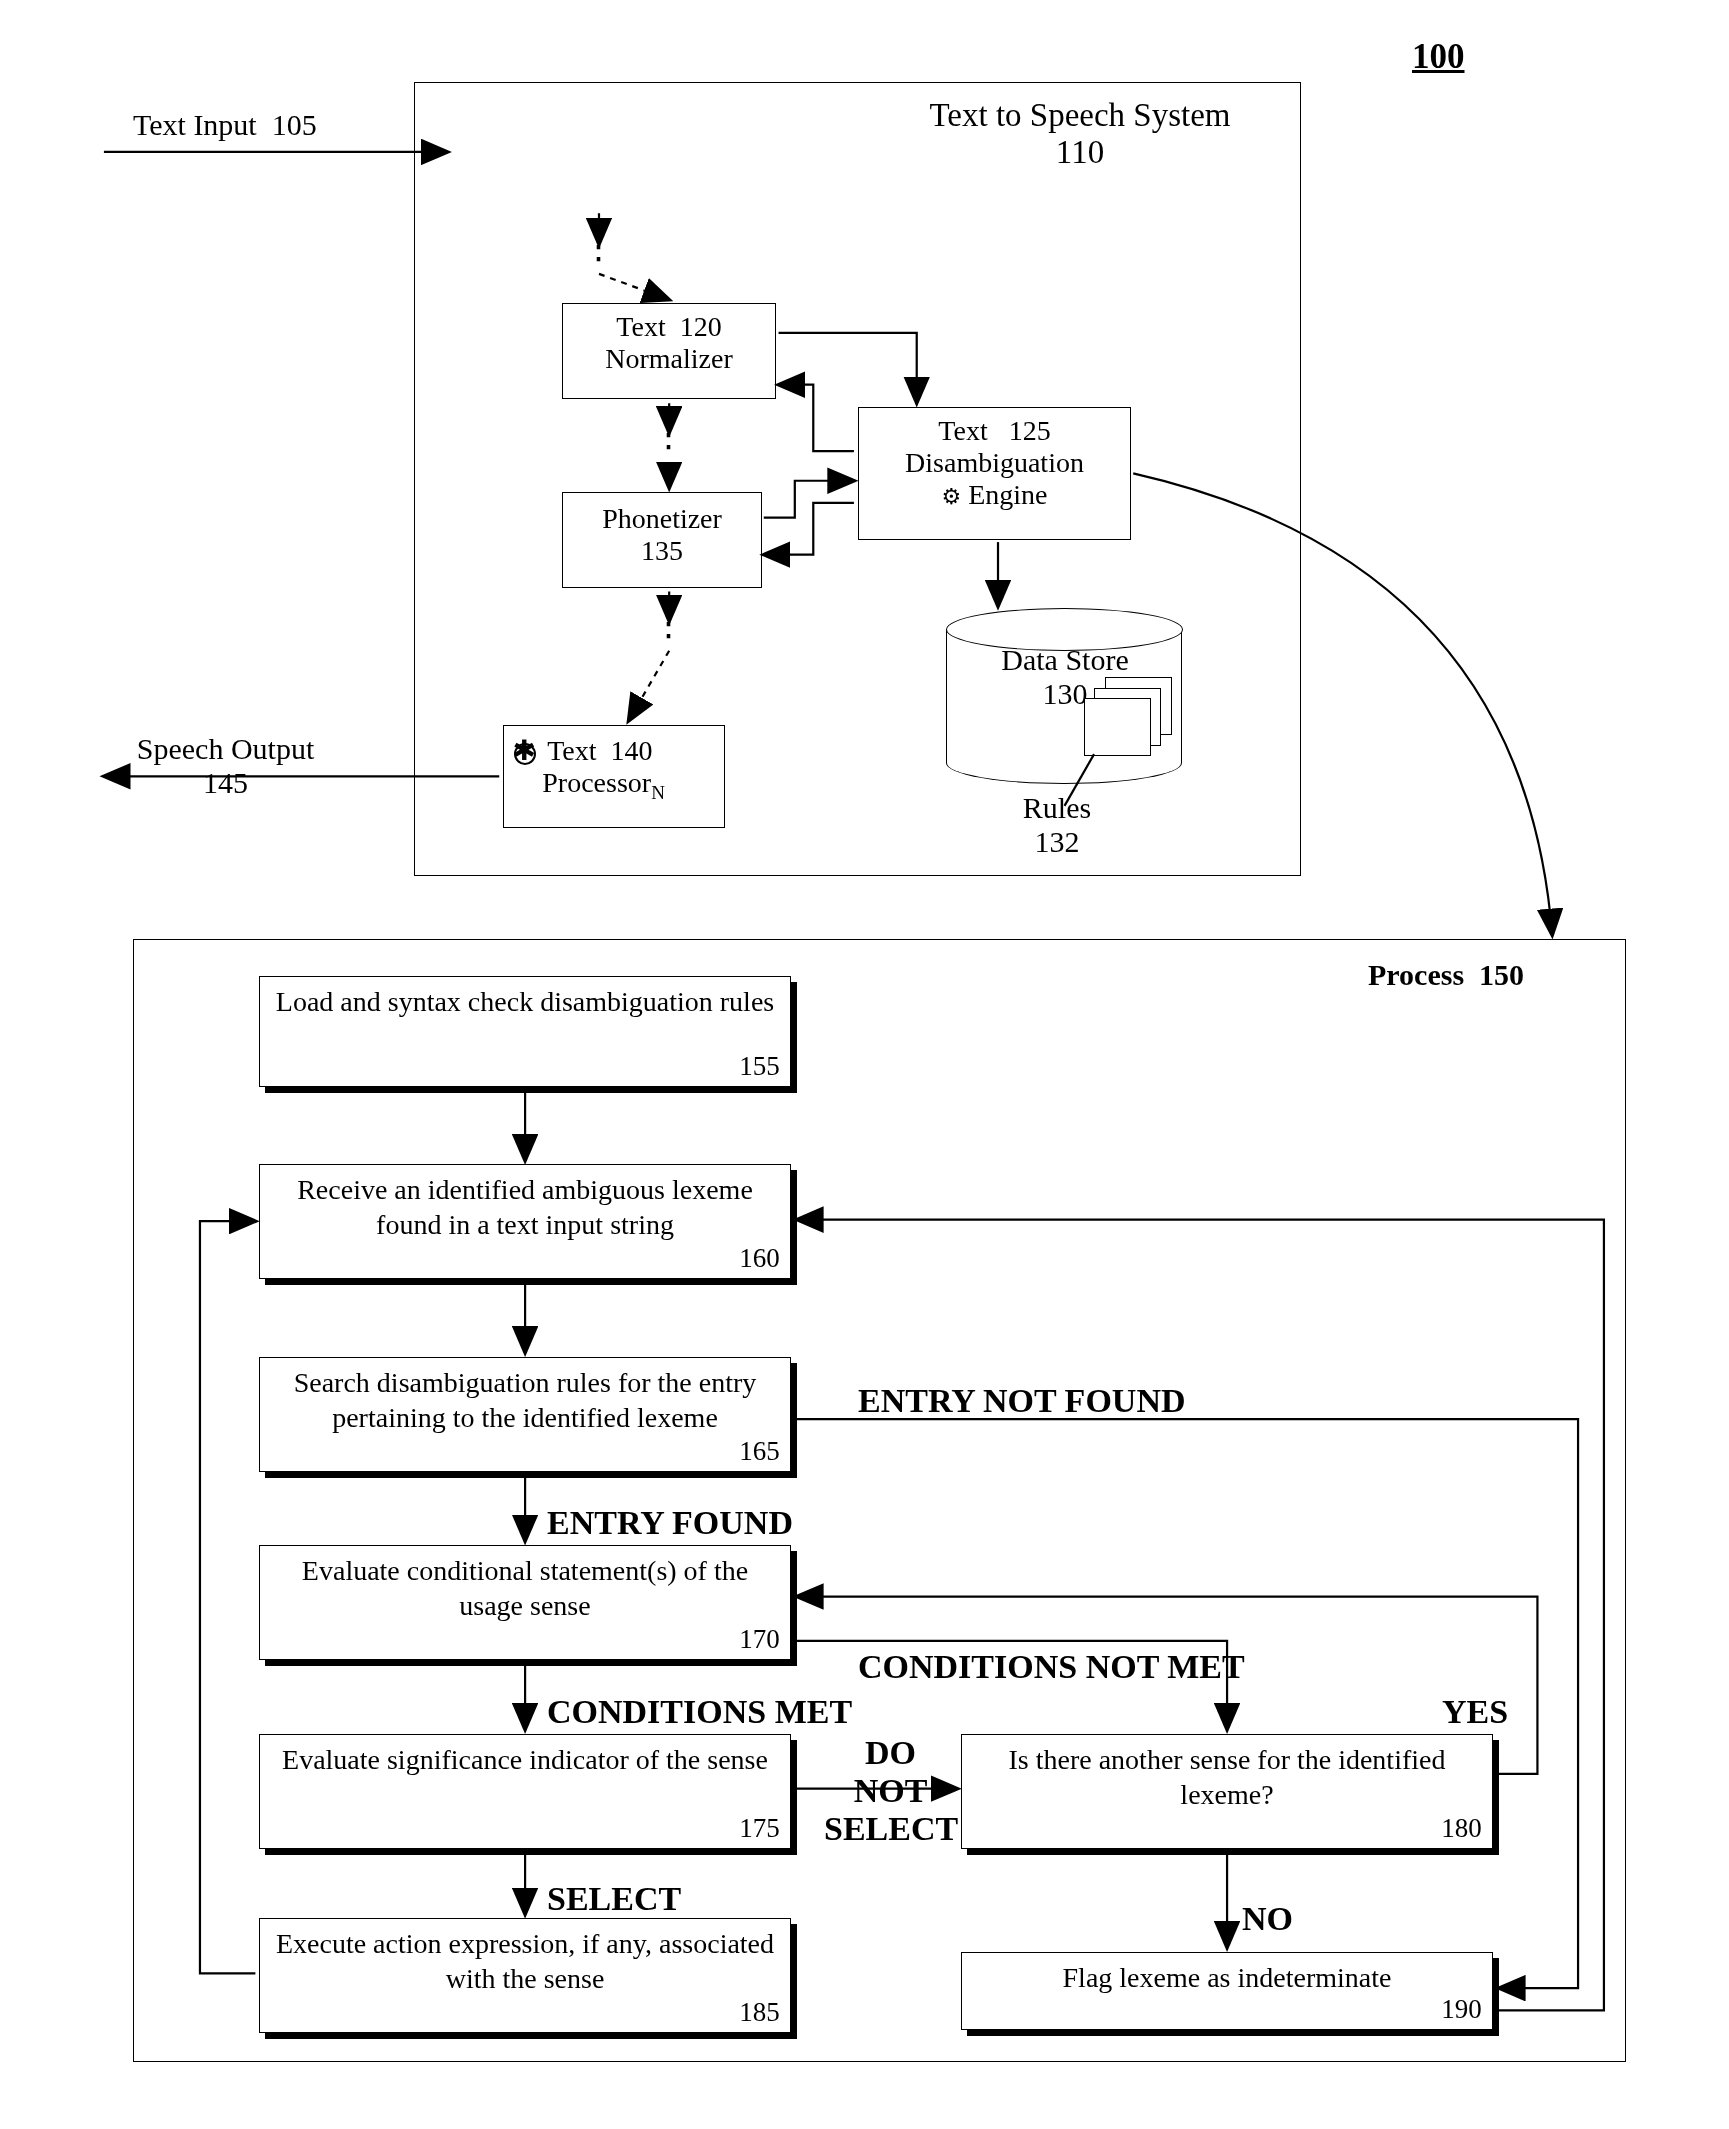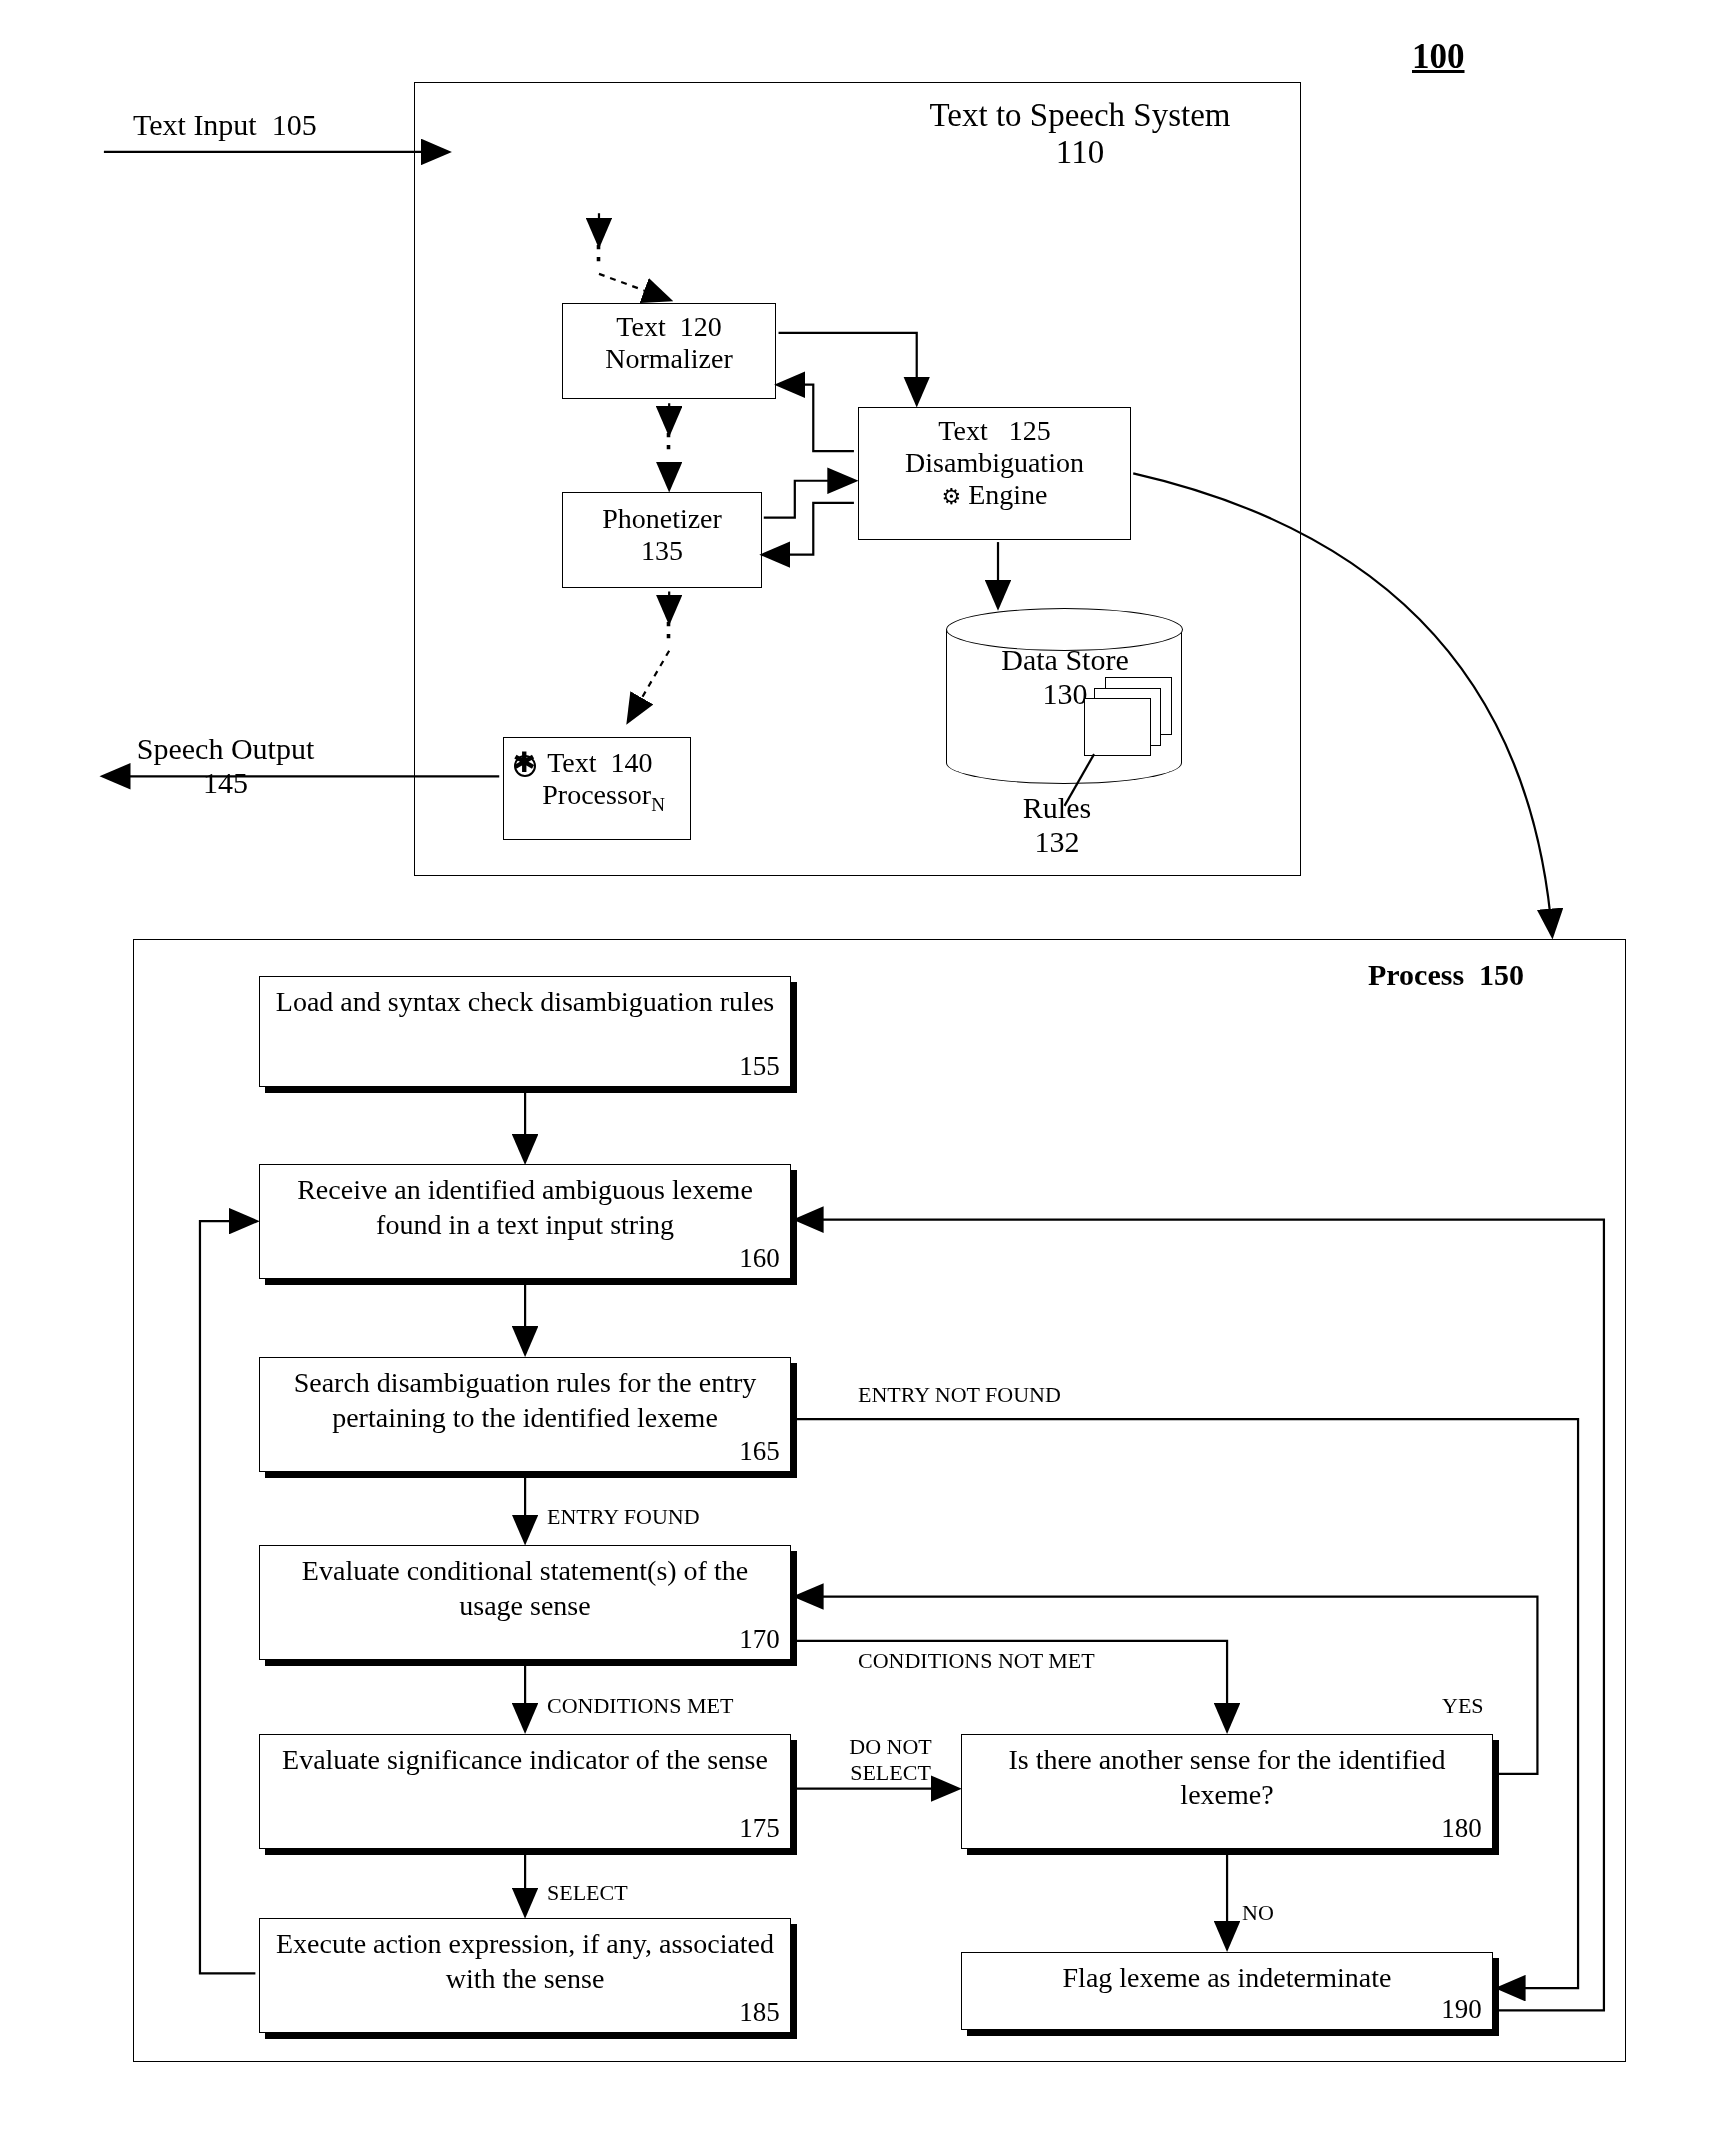--- a/index.html
+++ b/index.html
@@ -29,21 +29,21 @@
   .shadow-box {
     position: absolute;
     background: #fff;
     border: 1.5px solid #000;
     text-align: center;
     box-shadow: 6px 6px 0 #000;
   }
   .box-text { font-size: 28px; line-height: 1.25; padding: 7.4px 13.3px 4.4px; }
   .box-num { position: absolute; right: 10.3px; bottom: 4.4px; font-size: 27px; }
   .system-title { position: absolute; font-size: 33px; text-align: center; }
-  .arrow-label { position: absolute; font-size: 22px; font-weight: normal; white-space: nowrap; }
+  .arrow-label { position: absolute; font-size: 34px; font-weight: bold; white-space: nowrap; }
   .dots { position: absolute; font-size: 35px; letter-spacing: 4.4px; text-align:center;}
   .underline { text-decoration: underline; font-weight: bold; }
 
   
   .cyl {
     position: absolute;
     border: 1.5px solid #000;
     border-top: none;
     border-bottom-left-radius: 50% 21px;
     border-bottom-right-radius: 50% 21px;
@@ -104,21 +104,21 @@
     </div>
   </div>
 
   <div class="box" style="left:532px; top:462px; width:200px; height:96px;">
     <div style="font-size:28px; padding:10.3px;">
       <span>Phonetizer</span><br>
       <span>135</span>
     </div>
   </div>
 
-  <div class="box" style="left:473px; top:695px; width:188px; height:103px;margin-top:12px;">
+  <div class="box" style="left:473px; top:695px; width:222px; height:103px;">
     <div style="font-size:28px; text-align:left; padding:9px 10.3px 0 10.3px;">
       <span class="gear"></span>
       <span>Text</span>
       &nbsp;<span>140</span><br>
       &nbsp;&nbsp;&nbsp;&nbsp;<span>Processor</span><sub style="font-size:19px;">N</sub>
     </div>
   </div>
 
   <div class="cyl" style="left:916px; top:599px; width:236px; height:155px;"></div>
   <div class="label" style="left:939px; top:613px; width:192px; text-align:center; white-space:normal;">

